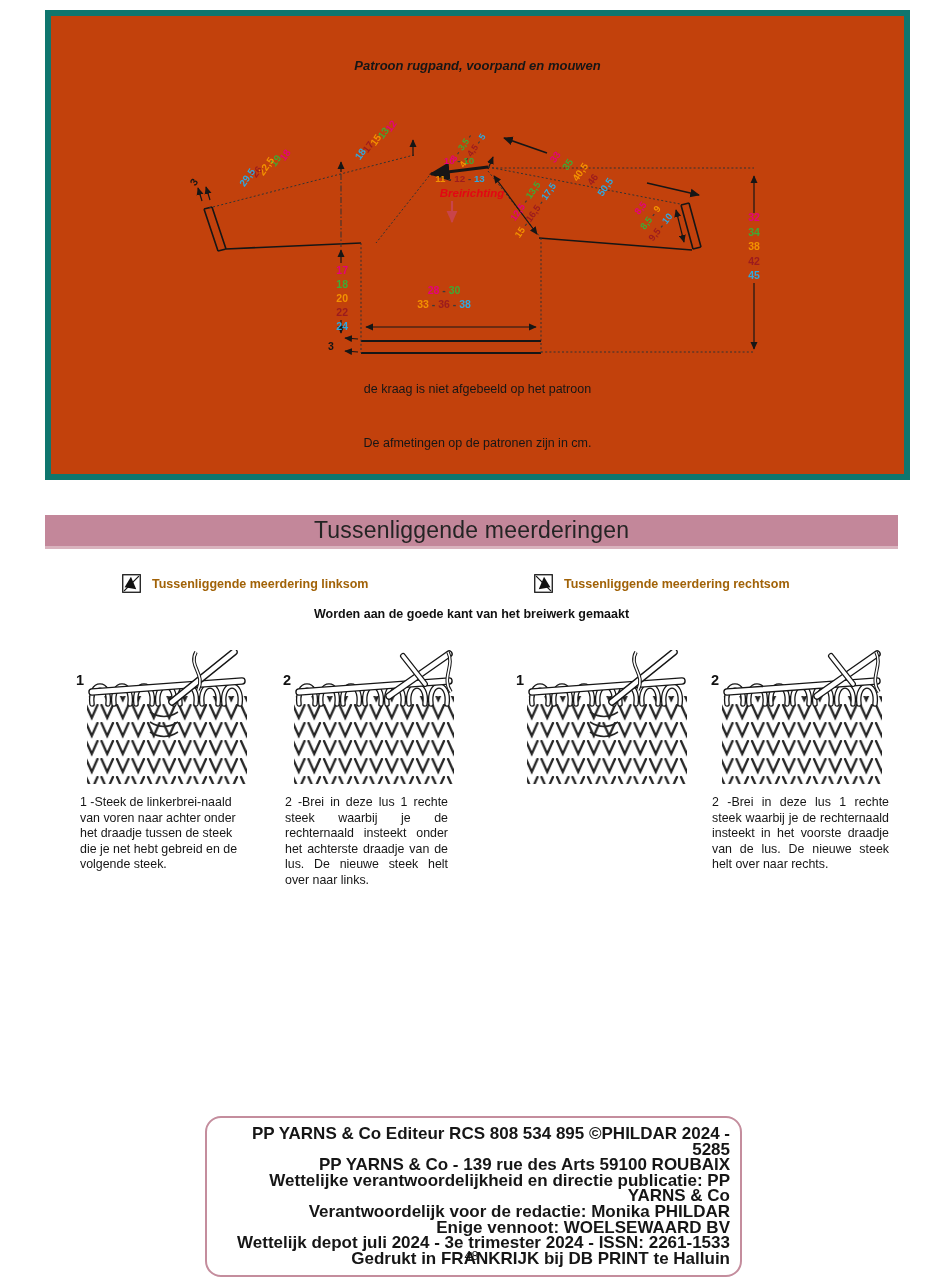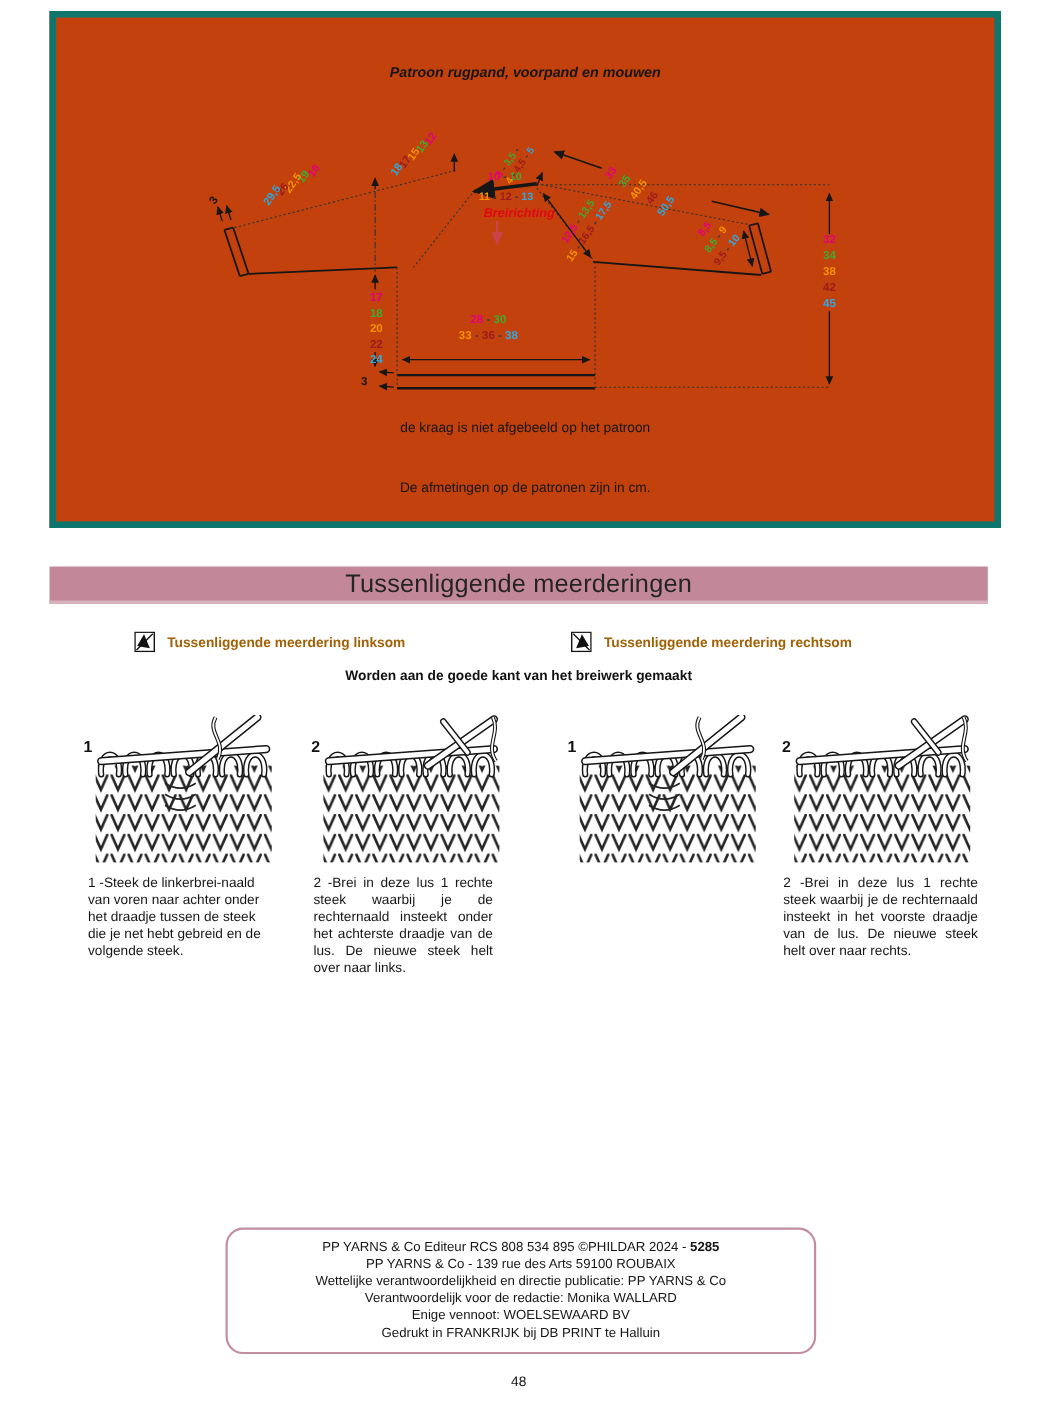--- a/index.html
+++ b/index.html
@@ -24,38 +24,38 @@
   .meas{stroke:#161616;stroke-width:1.2;fill:none;}
   .dir{stroke:#161616;stroke-width:1.5;fill:none;}
   .redarrow{stroke:#c9444a;stroke-width:2.2;fill:none;}
 
   
   #banner{left:45px;top:515px;width:853px;height:31px;background:#c3879a;border-bottom:3px solid #d9b3be;
           display:flex;align-items:center;justify-content:center;}
   #banner span{font-size:23px;color:#242424;letter-spacing:.2px;}
 
   .subhead{top:574px;display:flex;align-items:center;gap:11px;font-weight:bold;font-size:12.5px;color:#a16207;}
-  #sub1{left:122px;} #sub2{left:519px;}
+  #sub1{left:122px;} #sub2{left:534px;}
   .sicon{width:19px;height:19px;display:block;}
   #subtitle{top:607px;left:0;width:100%;text-align:center;font-weight:bold;font-size:12.5px;color:#111;}
 
   
   .panel{position:absolute;width:168px;height:140px;}
   #p1{left:76px;top:650px;} #p2{left:283px;top:650px;} #p3{left:516px;top:650px;} #p4{left:711px;top:650px;}
   .stepnum{position:absolute;left:0px;top:22px;font-weight:bold;font-size:14.5px;color:#111;}
   .panel svg{position:absolute;left:8px;top:0;}
 
   
   .steptext{position:absolute;top:795px;font-size:12.4px;line-height:15.6px;color:#161616;}
   #t1{left:80px;width:160px;} #t2{left:285px;width:163px;text-align:justify;}
   #t3{left:520px;width:160px;} #t4{left:712px;width:177px;text-align:justify;}
 
   
   #footerBox{left:205px;top:1116px;width:513px;border:2px solid #c48d9d;border-radius:16px;
-             padding:8px 10px 9px;text-align:center;font-size:12px;line-height:15.6px;color:#161616;}
+             padding:8px 10px 9px;text-align:right;font-size:17px;line-height:15.6px;color:#161616;font-weight:bold;}
   #pageNum{top:1249px;left:0;width:100%;text-align:center;font-weight:normal;font-size:12.5px;color:#111;}
 </style>
 </head>
 <body>
 
 <svg width="0" height="0" style="position:absolute" aria-hidden="true">
   <defs>
     <marker id="mA" viewBox="0 0 10 10" refX="9" refY="5" markerWidth="6.5" markerHeight="6.5" orient="auto-start-reverse">
       <path d="M0,0.5 L10,5 L0,9.5 z" fill="#161616"></path>
     </marker>
@@ -293,19 +293,20 @@
   </div>
 
   <div id="t1" class="steptext">1 -Steek de linkerbrei-naald van voren naar achter onder het draadje tussen de steek die je net hebt gebreid en de volgende steek.</div>
   <div id="t2" class="steptext">2 -Brei in deze lus 1 rechte steek waarbij je de rechternaald insteekt onder het achterste draadje van de lus. De nieuwe steek helt over naar links.</div>
   <div id="t4" class="steptext">2 -Brei in deze lus 1 rechte steek waarbij je de rechternaald insteekt in het voorste draadje van de lus. De nieuwe steek helt over naar rechts.</div>
 
   <div id="footerBox" class="abs">
     <div><span>PP YARNS &amp; Co Editeur RCS 808 534 895 ©PHILDAR 2024 - </span><b>5285</b></div>
     <div>PP YARNS &amp; Co - 139 rue des Arts 59100 ROUBAIX</div>
     <div>Wettelijke verantwoordelijkheid en directie publicatie: PP YARNS &amp; Co</div>
-    <div>Verantwoordelijk voor de redactie: Monika WALLARD</div>
+    <div>Verantwoordelijk voor de redactie: Monika PHILDAR</div>
     <div>Enige vennoot: WOELSEWAARD BV</div>
+    <div>Wettelijk depot juli 2024 - 3e trimester 2024 - ISSN: 2261-1533</div>
     <div>Gedrukt in FRANKRIJK bij DB PRINT te Halluin</div>
   </div>
 
   <div id="pageNum" class="abs">48</div>
 </div>
 
 </body></html>

